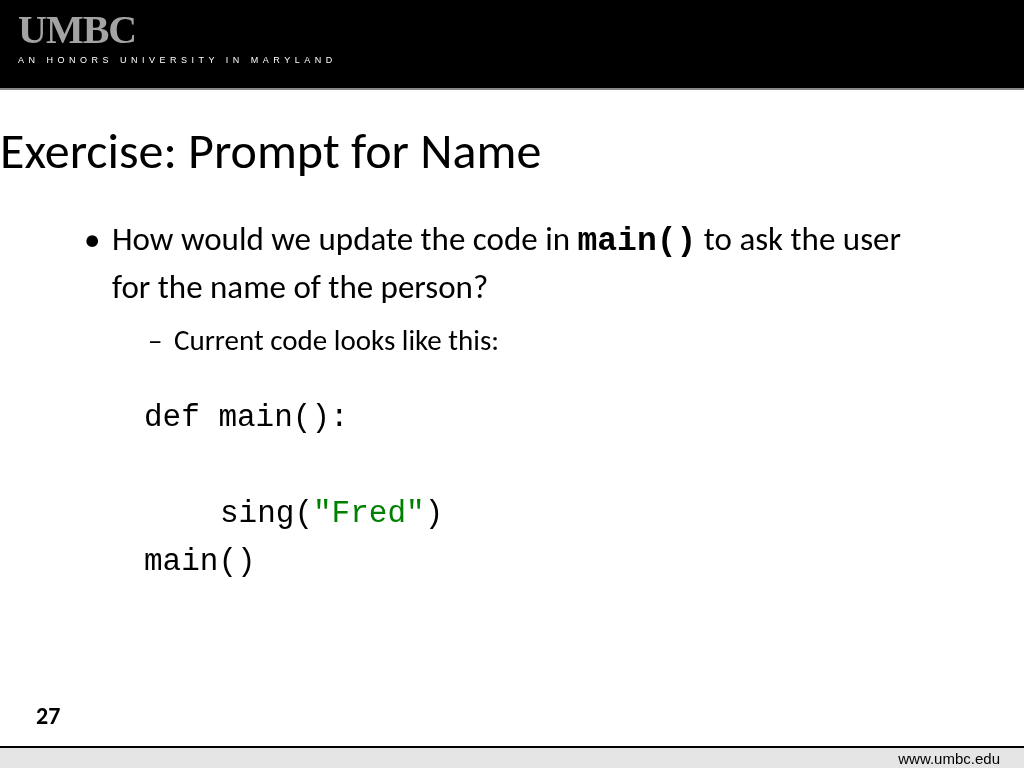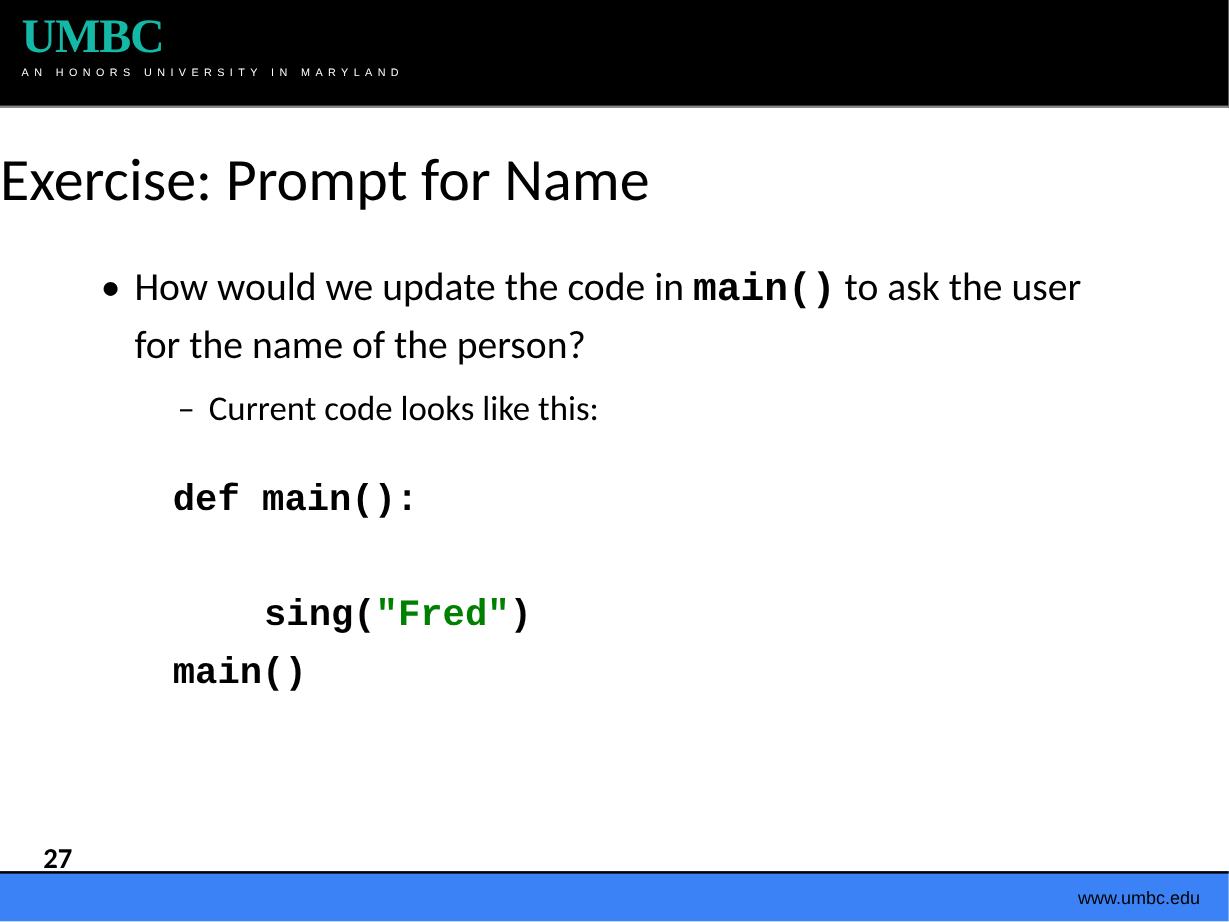--- a/index.html
+++ b/index.html
@@ -1,34 +1,34 @@
 <!DOCTYPE html>
 <html><head>
 <meta charset="utf-8">
 <style>
   * { margin: 0; padding: 0; box-sizing: border-box; }
   html, body { width: 1024px; height: 768px; font-family: Calibri, Arial, sans-serif; background: #fff; overflow: hidden; }
   .slide { width: 1024px; height: 768px; display: flex; flex-direction: column; position: relative; }
   .header { background: #000; height: 90px; width: 100%; position: relative; border-bottom: 2px solid #888; }
   .logo { position: absolute; left: 18px; top: 6px; }
-  .logo-text { font-family: Georgia, 'Times New Roman', serif; font-weight: bold; font-size: 40px; color: #14b8a6; letter-spacing: -1px; }
+  .logo-text { font-family: Georgia, 'Times New Roman', serif; font-weight: bold; font-size: 40px; color: #a3a3a3; letter-spacing: -1px; }
   .logo-tag { font-family: Arial, sans-serif; font-size: 9px; color: #fff; letter-spacing: 4.5px; margin-top: 2px; font-weight: normal; white-space: nowrap; }
   .title { text-align: left; font-size: 50px; font-weight: 400; color: #000; margin-top: 30px; margin-bottom: 36px; }
   .content { flex: 1; padding: 0 90px 0 80px; }
   ul.bullet { list-style: none; }
   ul.bullet > li { position: relative; padding-left: 32px; font-size: 33px; line-height: 1.35; color: #000; }
   ul.bullet > li::before { content: "•"; position: absolute; left: 4px; top: 0; font-size: 33px; }
   ul.dash { list-style: none; margin-top: 12px; }
   ul.dash > li { position: relative; padding-left: 62px; font-size: 29px; line-height: 1.35; color: #000; }
   ul.dash > li::before { content: "–"; position: absolute; left: 36px; top: 0; font-size: 29px; }
-  .code-block { margin-top: 34px; padding-left: 32px; font-family: "Courier New", monospace; font-weight: bold; font-size: 31px; line-height: 1.55; color: #000; }
+  .code-block { margin-top: 34px; padding-left: 32px; font-family: "Courier New", monospace; font-weight: normal; font-size: 31px; line-height: 1.55; color: #000; }
   .code-indent { padding-left: 76px; }
   .code-str { color: #008000; }
   .code-blank { height: 48px; }
-  .footer { height: 42px; width: 100%; background: #3b82f6; border-top: 2px solid #000; position: absolute; bottom: 0; left: 0; display: flex; align-items: center; justify-content: flex-end; padding-right: 24px; }
+  .footer { height: 22px; width: 100%; background: #e5e5e5; border-top: 2px solid #000; position: absolute; bottom: 0; left: 0; display: flex; align-items: center; justify-content: flex-end; padding-right: 24px; }
   .footer-url { font-family: Arial, sans-serif; font-size: 15px; color: #000; }
   .page-num { position: absolute; bottom: 38px; left: 36px; font-size: 24px; font-weight: bold; color: #000; font-family: Calibri, Arial, sans-serif; }
 </style>
 </head>
 <body>
 
 <div class="slide">
 
   <div class="header">
     <div class="logo">

